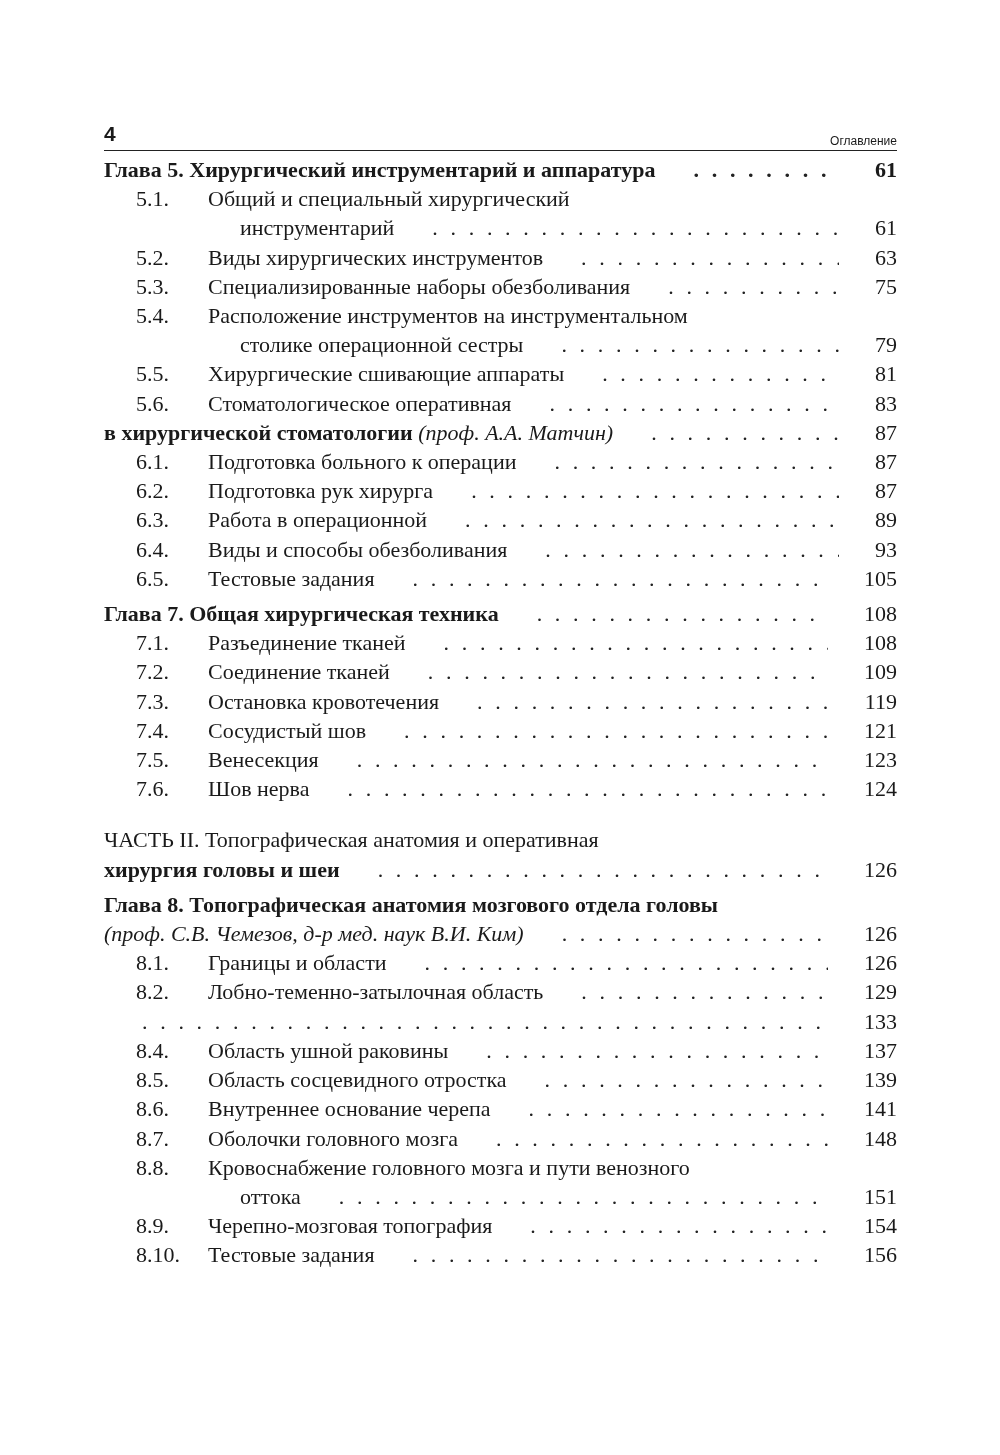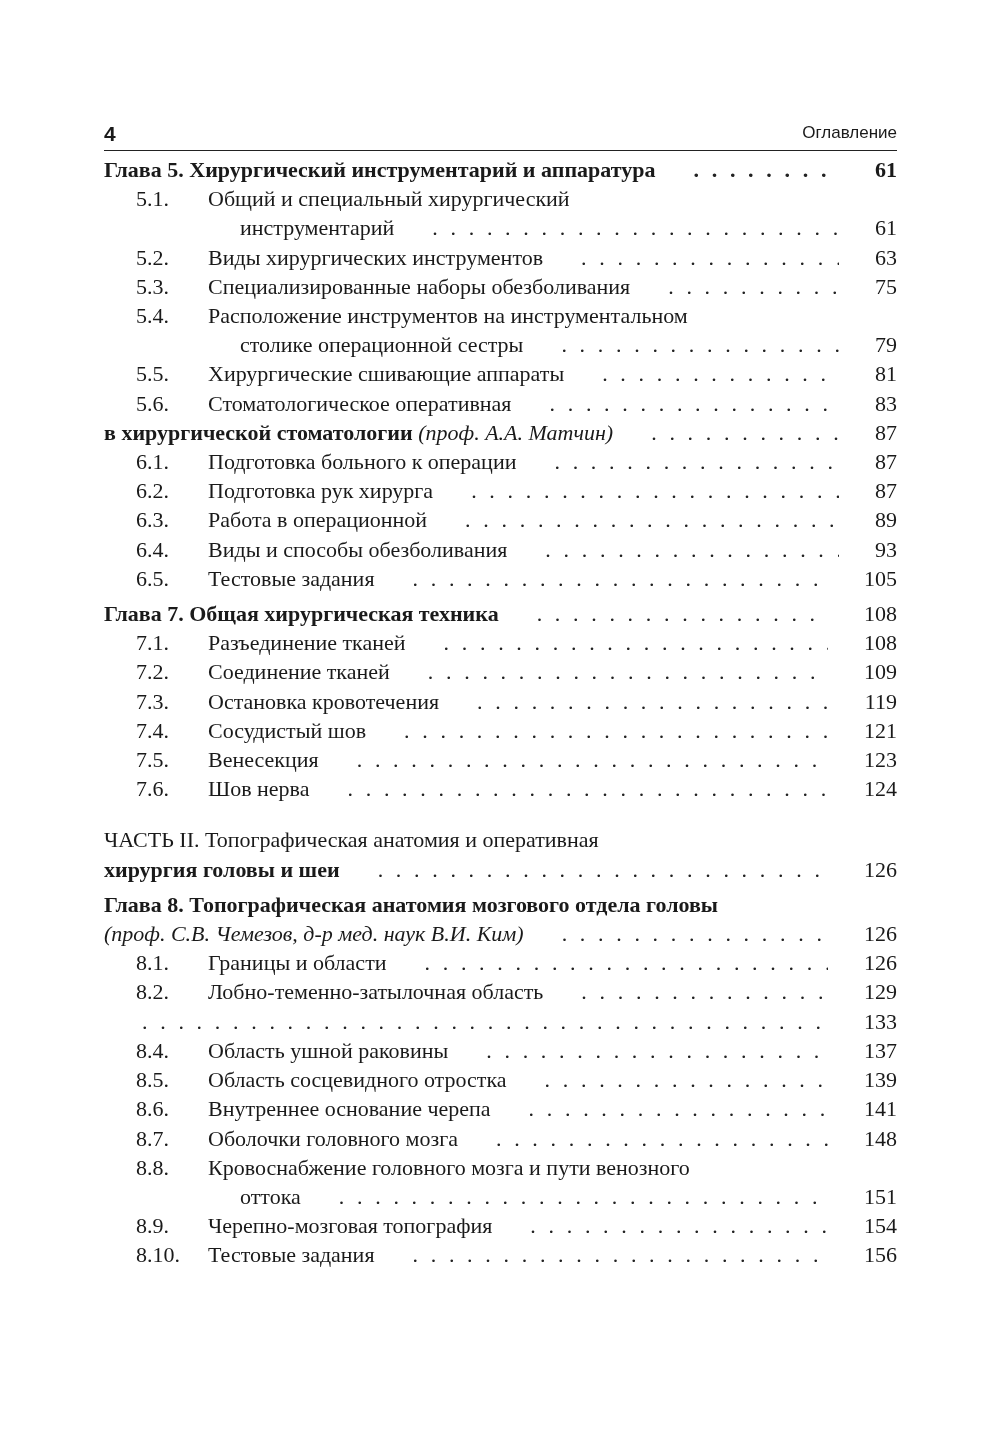--- a/index.html
+++ b/index.html
@@ -1,20 +1,20 @@
 <!DOCTYPE html>
 <html><head>
 <meta charset="utf-8">
 <style>
   html, body { margin: 0; padding: 0; background: #ffffff; }
   body { width: 1000px; height: 1455px; position: relative; overflow: hidden; color: #1a1a1a; }
   .page { position: absolute; left: 104px; top: 120px; width: 793px; }
   .header { position: relative; height: 30px; border-bottom: 1.5px solid #222; }
   .header .num { position: absolute; left: 0; top: 2px; font-family: "Liberation Sans", sans-serif; font-weight: bold; font-size: 21px; }
-  .header .title { position: absolute; right: 0; top: 3px; font-family: "Liberation Sans", sans-serif; font-size: 17px; }
+  .header .title { position: absolute; right: 0; top: 14px; font-family: "Liberation Sans", sans-serif; font-size: 12px; }
   .toc { font-family: "Liberation Serif", serif; font-size: 22px; line-height: 29.2px; }
   .row { display: flex; align-items: baseline; white-space: nowrap; gap: 32px; }
   .row .label { flex: 0 0 auto; }
   .row .dots { flex: 1 1 auto; overflow: hidden; margin: 0 4px 0 6px; letter-spacing: 3.6px; color: #222; }
   .row .dots::before { content: ". . . . . . . . . . . . . . . . . . . . . . . . . . . . . . . . . . . . . . . . . . . . . . . . . . . . . . . . . . . . . . . . . . . . . . . . . . . . . . . . . . . . . . . ."; }
   .row .page-num { flex: 0 0 auto; }
   .chapter { font-weight: bold; margin-top: 6px; }
   .sub { padding-left: 32px; }
   .sub .no { display: inline-block; width: 72px; }
   .sub .indent { padding-left: 104px; }

